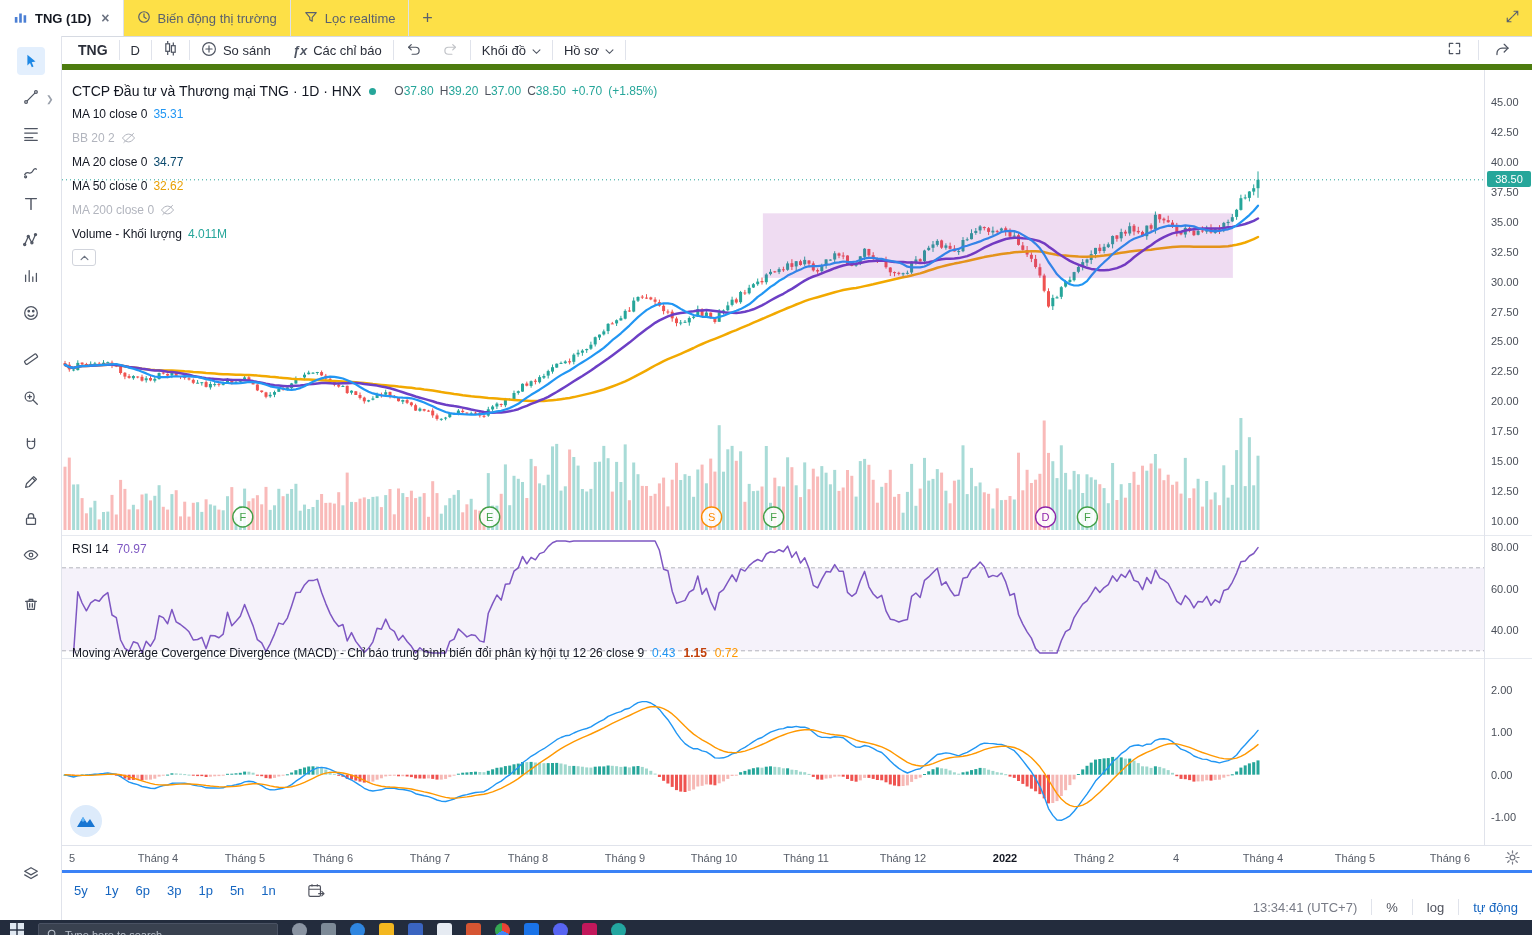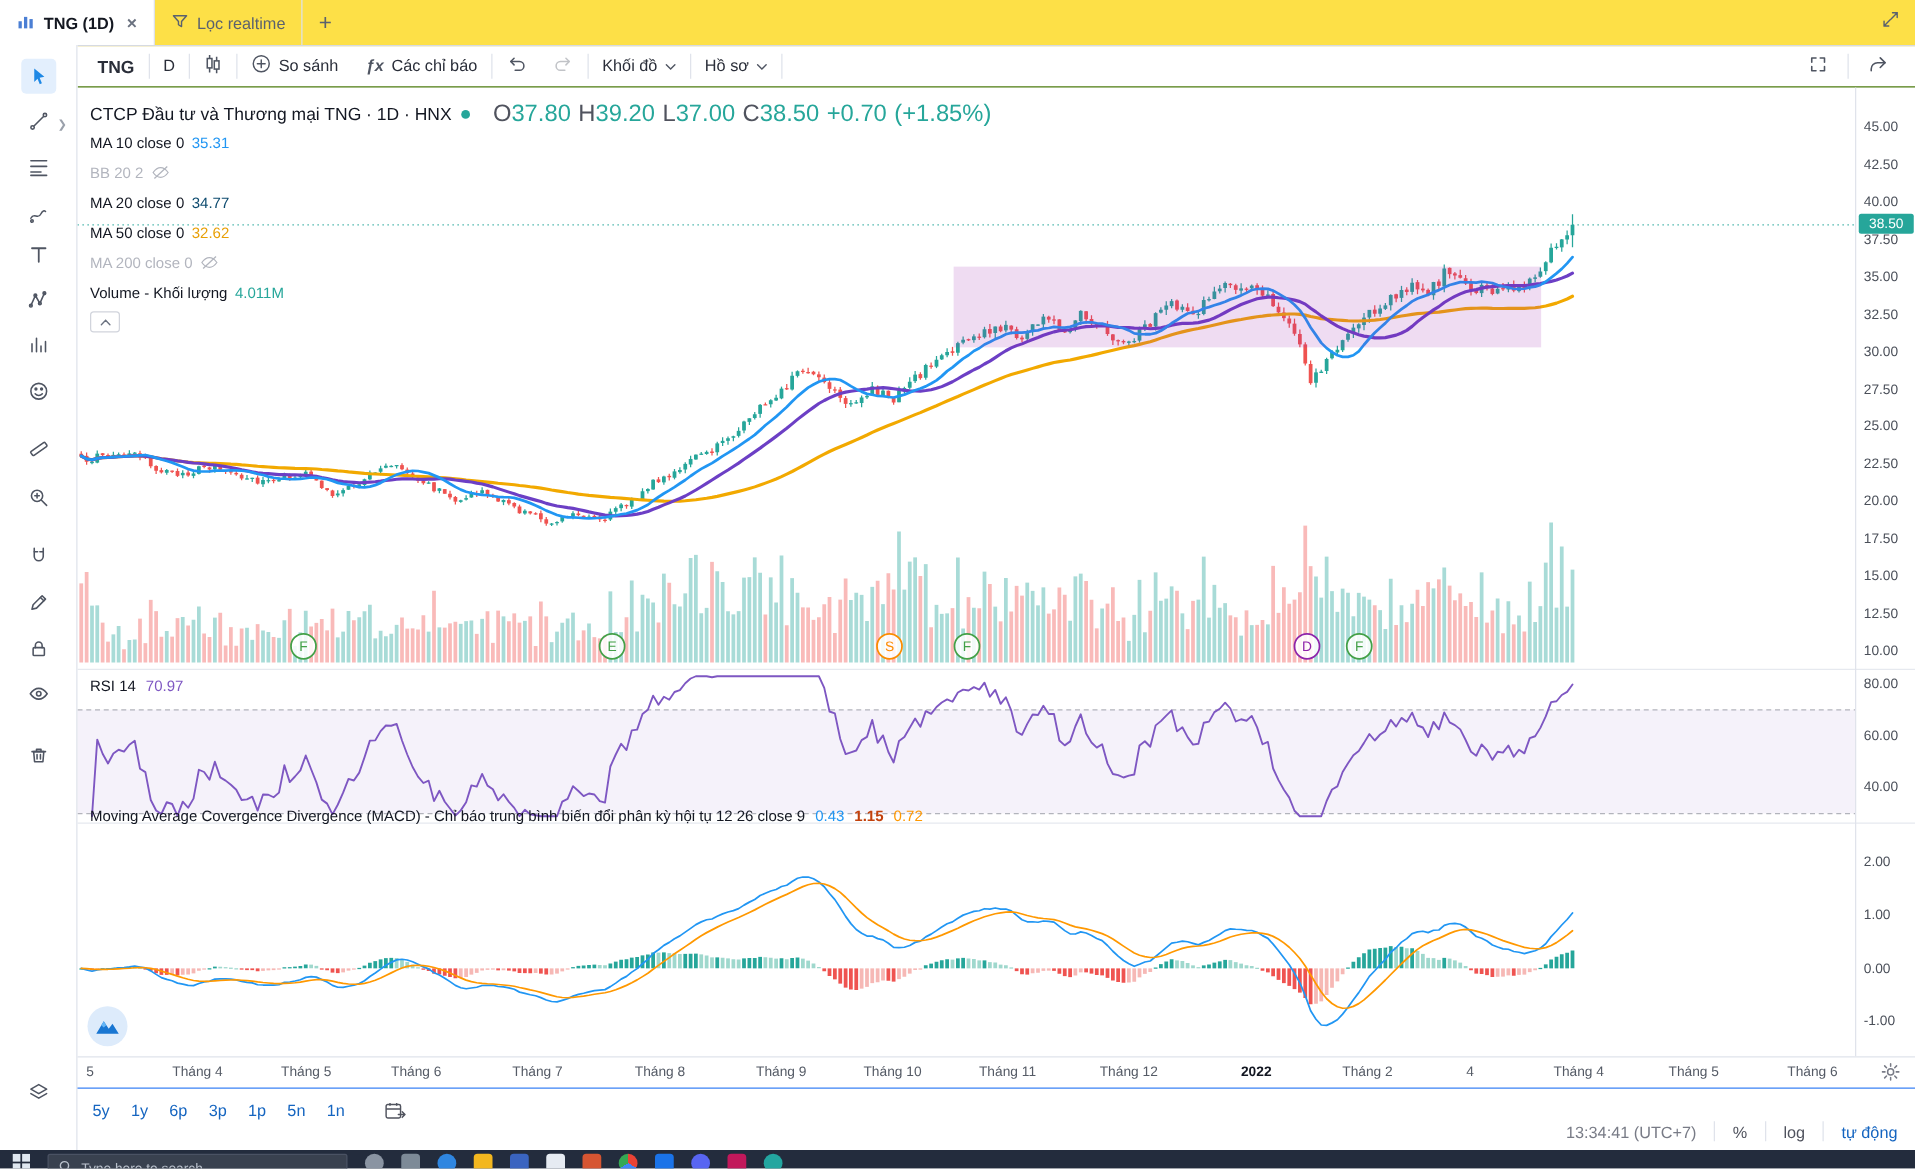--- a/index.html
+++ b/index.html
@@ -6,21 +6,21 @@
   body{font-family:"Liberation Sans",sans-serif;color:#131722;}
   .app{position:relative;width:1532px;height:935px;overflow:hidden;background:#fff;}
   
   .tabbar{position:absolute;top:0;left:0;width:1532px;height:36px;background:#fde047;border-bottom:1px solid #d6dae2;display:flex;align-items:stretch;}
   .tab{display:flex;align-items:center;gap:7px;padding:0 13px;font-size:13px;color:#5a616e;border-right:1px solid #dde1e8;cursor:pointer;}
   .tab.active{background:#fff;color:#141821;font-weight:bold;}
   .tab-close{color:#6b7280;font-size:14px;line-height:1;margin-left:3px;}
   .tab-plus{width:36px;display:flex;align-items:center;justify-content:center;font-size:18px;color:#5a616e;cursor:pointer;}
   .tabbar-right{margin-left:auto;display:flex;align-items:center;padding-right:12px;gap:10px;}
   
-  .toolbar{position:absolute;top:36px;left:62px;width:1470px;height:34px;border-bottom:1px solid #4d7c0f;display:flex;align-items:center;font-size:13px;color:#2a2e39;box-sizing:border-box;}
+  .toolbar{position:absolute;top:36px;left:62px;width:1470px;height:34px;border-bottom:6px solid #4d7c0f;display:flex;align-items:center;font-size:13px;color:#2a2e39;box-sizing:border-box;}
   .tbtn{display:flex;align-items:center;gap:6px;padding:0 11px;height:100%;cursor:pointer;white-space:nowrap;}
   .tbtn.sym{font-weight:bold;font-size:14px;padding-left:16px;}
   .tsep{width:1px;height:20px;background:#e0e3eb;}
   .fxi{font-style:italic;font-weight:bold;color:#4f5562;}
   .disabled-ic{opacity:.35;}
   .toolbar-right{margin-left:auto;display:flex;align-items:center;gap:4px;padding-right:10px;}
   
   .rail{position:absolute;top:36px;left:0;width:62px;height:884px;border-right:1px solid #e0e3eb;background:#fff;box-sizing:border-box;}
   .ricon{position:absolute;left:17px;width:28px;height:28px;display:flex;align-items:center;justify-content:center;border-radius:4px;cursor:pointer;}
   .ricon svg{stroke:#4f5562;fill:none;stroke-width:1.4;stroke-linecap:round;stroke-linejoin:round;}
@@ -31,36 +31,36 @@
   .pane-svg{position:absolute;left:0;display:block;}
   .divider{position:absolute;left:0;width:1470px;height:1px;background:#e6e9ef;}
   #priceAxis{position:absolute;left:1422px;top:0;width:36px;height:775px;border-left:1px solid #e0e3eb;font-size:11px;color:#4a4f59;box-sizing:border-box;}
   .tick{position:absolute;left:6px;height:14px;line-height:14px;}
   .price-badge{position:absolute;left:2px;width:44px;text-align:center;color:#fff;font-size:11px;border-radius:2px;padding:2px 0;}
   
   .legend{position:absolute;left:10px;top:10px;font-size:12px;line-height:1;}
   .lg-title{font-size:14px;color:#131722;display:flex;align-items:center;gap:8px;height:22px;}
   .lg-row{display:flex;align-items:center;gap:6px;height:24px;color:#131722;}
   .lg-row.off{color:#b2b5be;}
-  .ohlc{display:flex;gap:6px;margin-left:10px;font-size:19px;}
+  .ohlc{display:flex;gap:6px;margin-left:10px;font-size:12px;}
   .ohlc .lab{color:#50535e;}
   .grn{color:#26a69a;}
   .dot-live{width:7px;height:7px;border-radius:50%;background:#26a69a;display:inline-block;}
   .v-ma10{color:#2196f3;}.v-ma20{color:#0c4a6e;}.v-ma50{color:#e89f05;}.v-vol{color:#26a69a;}.v-rsi{color:#7e57c2;}
   .v-blue{color:#2196f3;}.v-teal{color:#c2410c;font-weight:bold;}.v-orange{color:#ff9800;}
   .collapse-btn{width:22px;height:15px;border:1px solid #d1d4dc;border-radius:3px;display:flex;align-items:center;justify-content:center;margin-top:3px;cursor:pointer;background:#fff;}
   .panel-legend{position:absolute;left:10px;font-size:12px;display:flex;gap:8px;align-items:center;z-index:3;}
   .eye-ic svg{display:block;}
   
   #timeAxis{position:absolute;top:845px;left:62px;width:1470px;height:25px;border-top:1px solid #e0e3eb;font-size:11px;color:#555b66;box-sizing:border-box;}
   .tlabel{position:absolute;top:6px;transform:translateX(-50%);white-space:nowrap;}
   .tlabel.major{color:#131722;font-weight:bold;}
   .axis-gear{position:absolute;right:12px;top:4px;cursor:pointer;}
   
-  .bottombar{position:absolute;top:870px;left:62px;width:1470px;height:50px;border-top:1px solid #3b82f6;display:flex;align-items:flex-start;padding:10px 14px 0 12px;box-sizing:border-box;font-size:13px;}
+  .bottombar{position:absolute;top:870px;left:62px;width:1470px;height:50px;border-top:3px solid #3b82f6;display:flex;align-items:flex-start;padding:10px 14px 0 12px;box-sizing:border-box;font-size:13px;}
   .range-btn{color:#1565c0;margin-right:17px;cursor:pointer;}
   .goto-btn{margin-left:14px;cursor:pointer;display:flex;align-items:center;}
   .bb-right{margin-left:auto;display:flex;align-items:center;gap:14px;margin-top:16px;}
   .bb-sep{width:1px;height:16px;background:#e0e3eb;}
   .bb-time{color:#787b86;}
   .bb-link{color:#50535e;cursor:pointer;}
   .bb-auto{color:#1565c0;cursor:pointer;}
   
   .wmark{position:absolute;left:8px;top:735px;width:32px;height:32px;border-radius:50%;background:#ddebfb;display:flex;align-items:center;justify-content:center;}
   
@@ -77,20 +77,27 @@
 
   <div class="tabbar">
     <div class="tab active">
       <span><svg width="15" height="14" viewBox="0 0 16 16">
             <rect x="1.5" y="8" width="3" height="6.5" fill="#4b7fd4"></rect>
             <rect x="6.5" y="4" width="3" height="10.5" fill="#4b7fd4"></rect>
             <rect x="11.5" y="6" width="3" height="8.5" fill="#4b7fd4"></rect>
           </svg></span>
       <span>TNG (1D)</span>
       <span class="tab-close">×</span>
+    </div>
+    <div class="tab">
+      <span><svg width="14" height="14" viewBox="0 0 16 16">
+            <circle cx="8" cy="8" r="6" fill="none" stroke="#5a616e" stroke-width="1.4"></circle>
+            <path d="M8 4.5V8l2.5 1.6" fill="none" stroke="#5a616e" stroke-width="1.4" stroke-linecap="round"></path>
+          </svg></span>
+      <span>Biến động thị trường</span>
     </div>
     <div class="tab">
       <span><svg width="14" height="14" viewBox="0 0 16 16">
             <path d="M2 3h12l-4.6 5.3v4.6l-2.8-1.7V8.3z" fill="none" stroke="#5a616e" stroke-width="1.3" stroke-linejoin="round"></path>
           </svg></span>
       <span>Lọc realtime</span>
     </div>
     <div class="tab-plus">+</div>
     <div class="tabbar-right">
       <span><svg width="15" height="15" viewBox="0 0 20 20">

